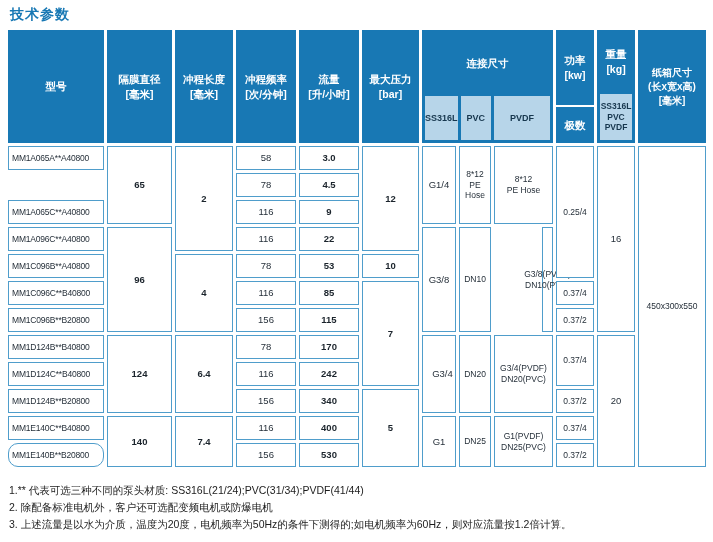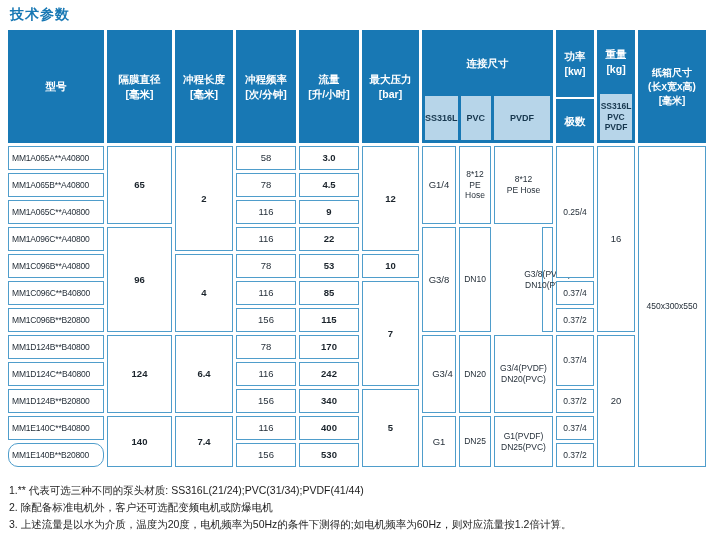--- a/index.html
+++ b/index.html
@@ -29,21 +29,21 @@
   }
   .h.stack { flex-direction:column; padding:0; }
   .conn-title { flex:1; display:flex; align-items:center; justify-content:center; align-self:stretch; }
   .conn-subs { display:flex; gap:3px; padding:0 3px 3px 3px; height:47px; align-self:stretch; }
   .conn-sub {
     background:#b7d5e9; color:#17374e; display:flex; align-items:center; justify-content:center;
     font-size:9px; font-weight:bold;
   }
   .pw-top { flex:1; display:flex; align-items:center; justify-content:center; align-self:stretch; white-space:pre-line; }
   .pw-div { height:2px; background:#ffffff; align-self:stretch; }
-  .pw-bot { height:44px; display:flex; align-items:center; justify-content:center; align-self:stretch; }
+  .pw-bot { height:36px; display:flex; align-items:center; justify-content:center; align-self:stretch; }
   .wt-top { flex:1; display:flex; align-items:center; justify-content:center; align-self:stretch; white-space:pre-line; }
   .wt-box {
     height:46px; margin:0 3px 3px 3px; align-self:stretch;
     background:#b7d5e9; color:#17374e;
     display:flex; align-items:center; justify-content:center;
     font-size:8.5px; font-weight:bold; line-height:1.25; white-space:pre-line; text-align:center;
   }
   
   .cell {
     background:#ffffff; border:1px solid #4f9dcb;
@@ -98,21 +98,20 @@
     <div class="wt-box">SS316L
 PVC
 PVDF</div>
   </div>
 
   <div class="h" style="grid-column:12; font-size:10px">纸箱尺寸
 (长x宽x高)
 [毫米]</div>
 
 <div class="cell model" style="grid-area: 2 / 1 / span 1;">MM1A065A**A40800</div>
-    <div class="cell model" style="grid-area: 3 / 1 / span 1;">MM1A065B**A40800</div>
     <div class="cell model" style="grid-area: 4 / 1 / span 1;">MM1A065C**A40800</div>
     <div class="cell model" style="grid-area: 5 / 1 / span 1;">MM1A096C**A40800</div>
     <div class="cell model" style="grid-area: 6 / 1 / span 1;">MM1C096B**A40800</div>
     <div class="cell model" style="grid-area: 7 / 1 / span 1;">MM1C096C**B40800</div>
     <div class="cell model" style="grid-area: 8 / 1 / span 1;">MM1C096B**B20800</div>
     <div class="cell model" style="grid-area: 9 / 1 / span 1;">MM1D124B**B40800</div>
     <div class="cell model" style="grid-area: 10 / 1 / span 1;">MM1D124C**B40800</div>
     <div class="cell model" style="grid-area: 11 / 1 / span 1;">MM1D124B**B20800</div>
     <div class="cell model" style="grid-area: 12 / 1 / span 1;">MM1E140C**B40800</div>
     <div class="cell model" style="grid-area: 13 / 1 / span 1; border-radius: 10px;">MM1E140B**B20800</div>

